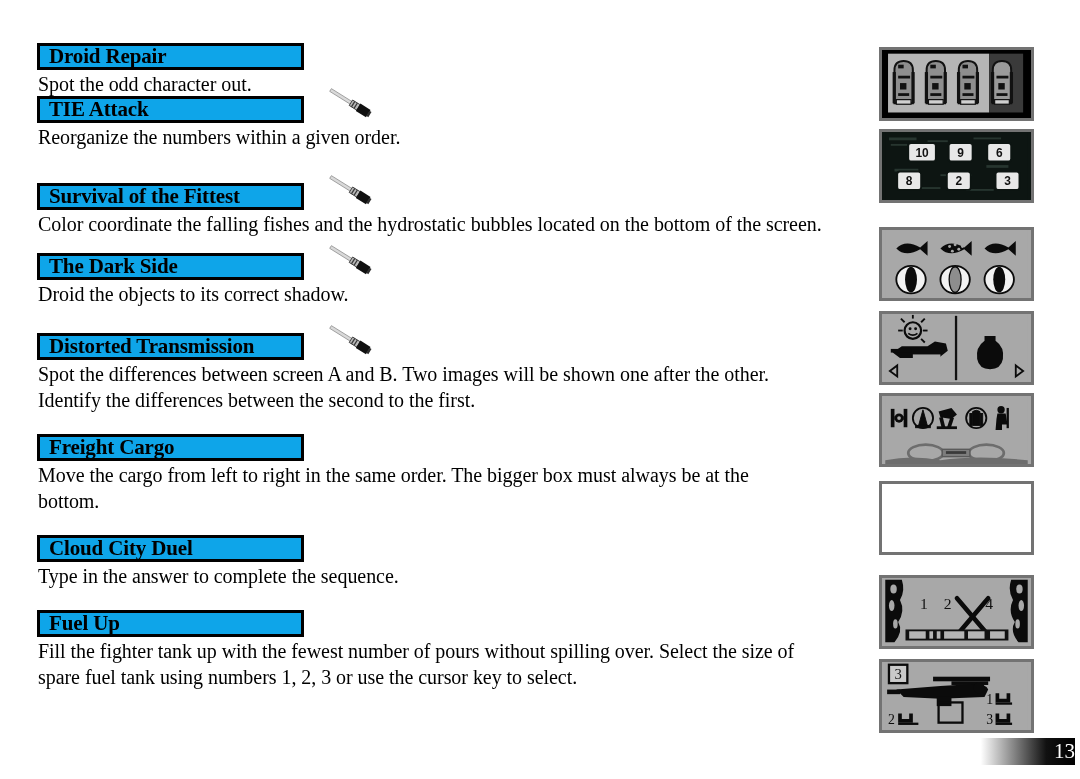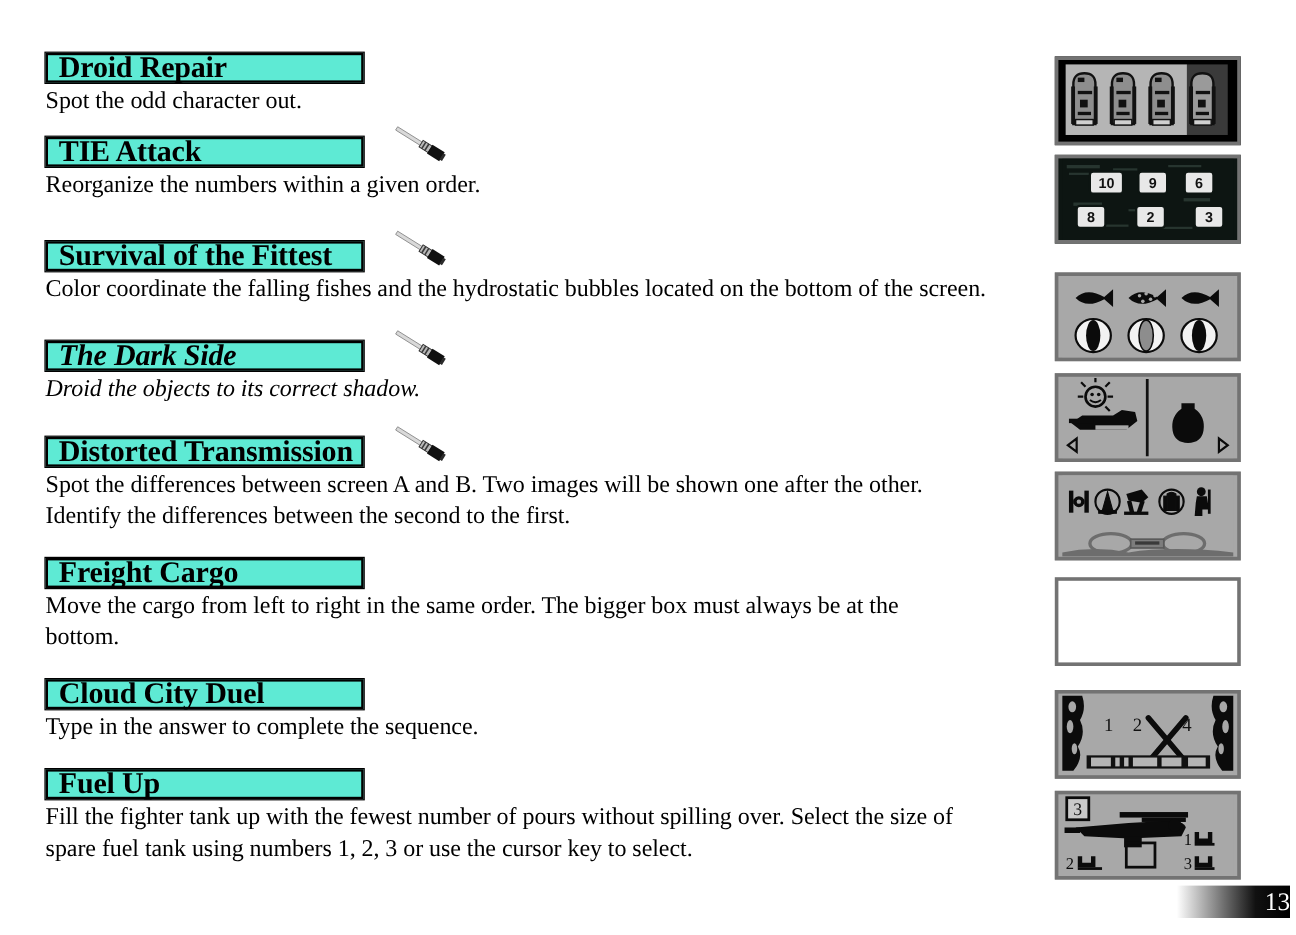--- a/index.html
+++ b/index.html
@@ -39,26 +39,26 @@
     height: 25px;
   }
 
   .title-box {
     box-sizing: border-box;
     width: 265px;
     height: 25px;
     border: 2px solid #000;
     outline: 1px solid #000;
     outline-offset: 0px;
-    background: #5eead4;
+    background: #0ea5e9;
     display: flex;
     align-items: center;
     padding-left: 9px;
     font-weight: bold;
-    font-size: 25px;
+    font-size: 21px;
     letter-spacing: -0.15px;
     line-height: 1;
   }
 
   .desc {
     font-size: 20px;
     line-height: 26px;
     margin-top: 2px;
     white-space: pre-line;
     letter-spacing: -0.05px;
@@ -128,21 +128,21 @@
 
     <div class="game-entry" style="margin-top:0px;">
       <div class="title-row">
         <div class="title-box">
           <span>Droid Repair</span>
         </div>
       </div>
       <div class="desc">Spot the odd character out.</div>
     </div>
 
-    <div class="game-entry" style="margin-top:17px;">
+    <div class="game-entry" style="">
       <div class="title-row">
         <div class="title-box">
           <span>TIE Attack</span>
         </div>
         <svg class="saber" viewBox="0 0 56 42">
           <g transform="rotate(32 28 21)">
             <rect x="6" y="19" width="26" height="3.2" fill="#d9d9d9" stroke="#8a8a8a" stroke-width="0.7"></rect>
             <rect x="30" y="17.4" width="9" height="6.4" fill="#b9b9b9" stroke="#2e2e2e" stroke-width="0.8"></rect>
             <rect x="32" y="17.4" width="1.3" height="6.4" fill="#3a3a3a"></rect>
             <rect x="35" y="17.4" width="1.3" height="6.4" fill="#3a3a3a"></rect>
@@ -166,21 +166,21 @@
             <rect x="32" y="17.4" width="1.3" height="6.4" fill="#3a3a3a"></rect>
             <rect x="35" y="17.4" width="1.3" height="6.4" fill="#3a3a3a"></rect>
             <rect x="38.5" y="16.3" width="12" height="8.7" fill="#101010"></rect>
             <rect x="50" y="17.6" width="2.4" height="6" fill="#2b2b2b"></rect>
           </g>
         </svg>
       </div>
       <div class="desc">Color coordinate the falling fishes and the hydrostatic bubbles located on the bottom of the screen.</div>
     </div>
 
-    <div class="game-entry" style="margin-top:30px;font-style:italic;">
+    <div class="game-entry" style="margin-top:17px;">
       <div class="title-row">
         <div class="title-box">
           <span>The Dark Side</span>
         </div>
         <svg class="saber" viewBox="0 0 56 42">
           <g transform="rotate(32 28 21)">
             <rect x="6" y="19" width="26" height="3.2" fill="#d9d9d9" stroke="#8a8a8a" stroke-width="0.7"></rect>
             <rect x="30" y="17.4" width="9" height="6.4" fill="#b9b9b9" stroke="#2e2e2e" stroke-width="0.8"></rect>
             <rect x="32" y="17.4" width="1.3" height="6.4" fill="#3a3a3a"></rect>
             <rect x="35" y="17.4" width="1.3" height="6.4" fill="#3a3a3a"></rect>

